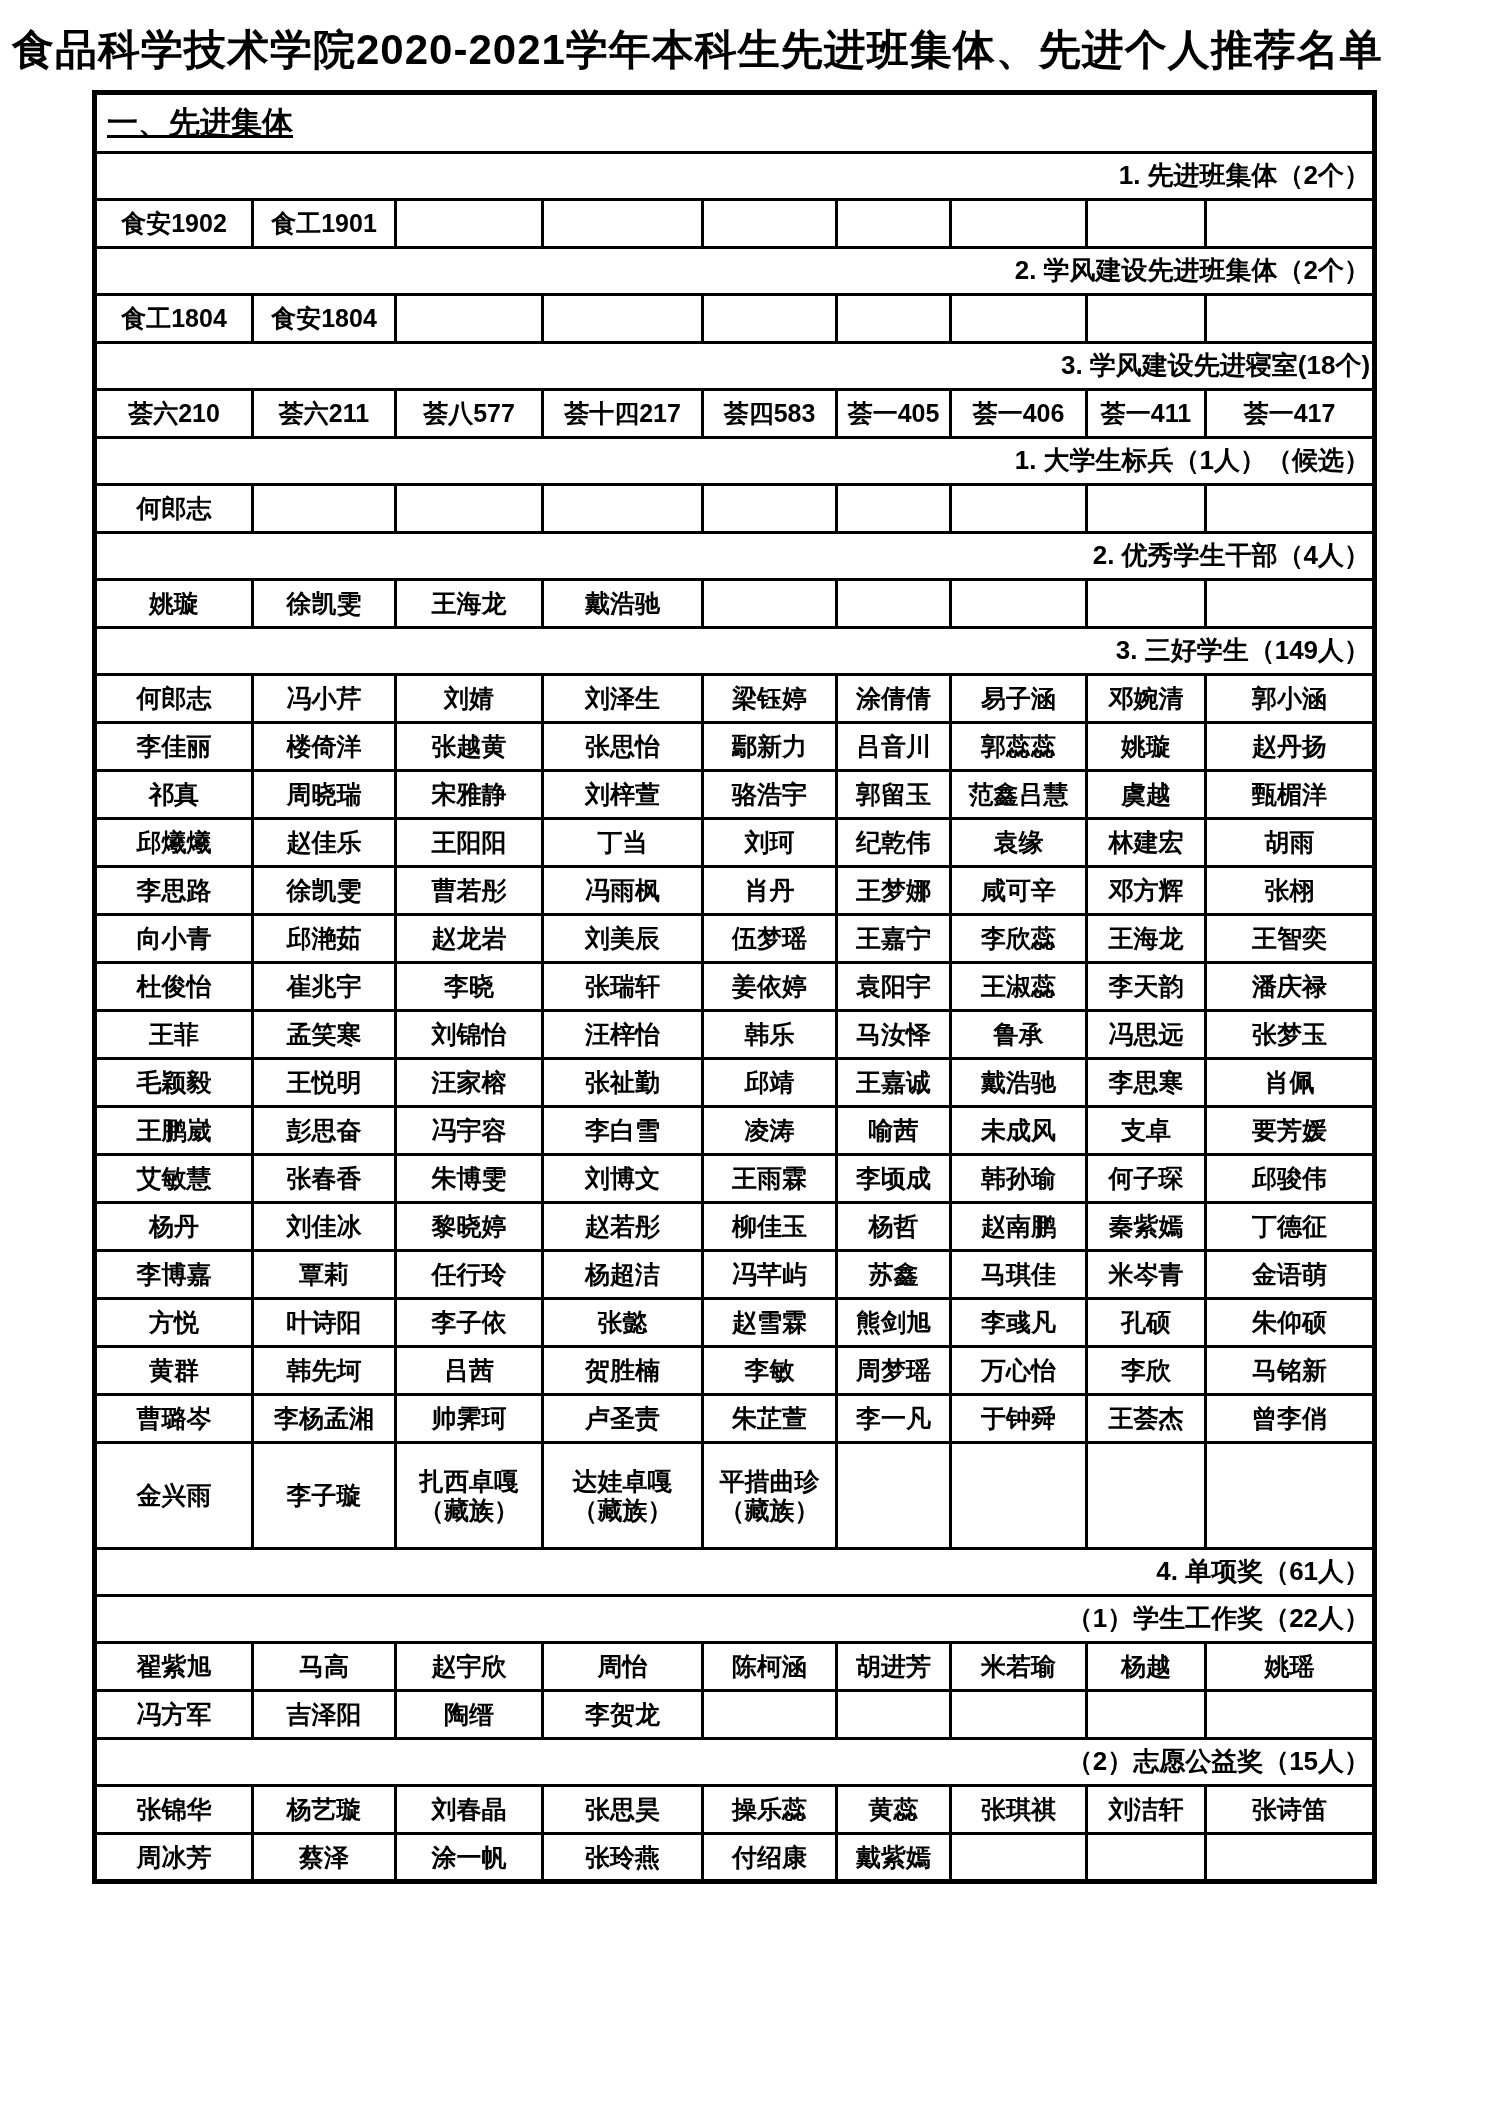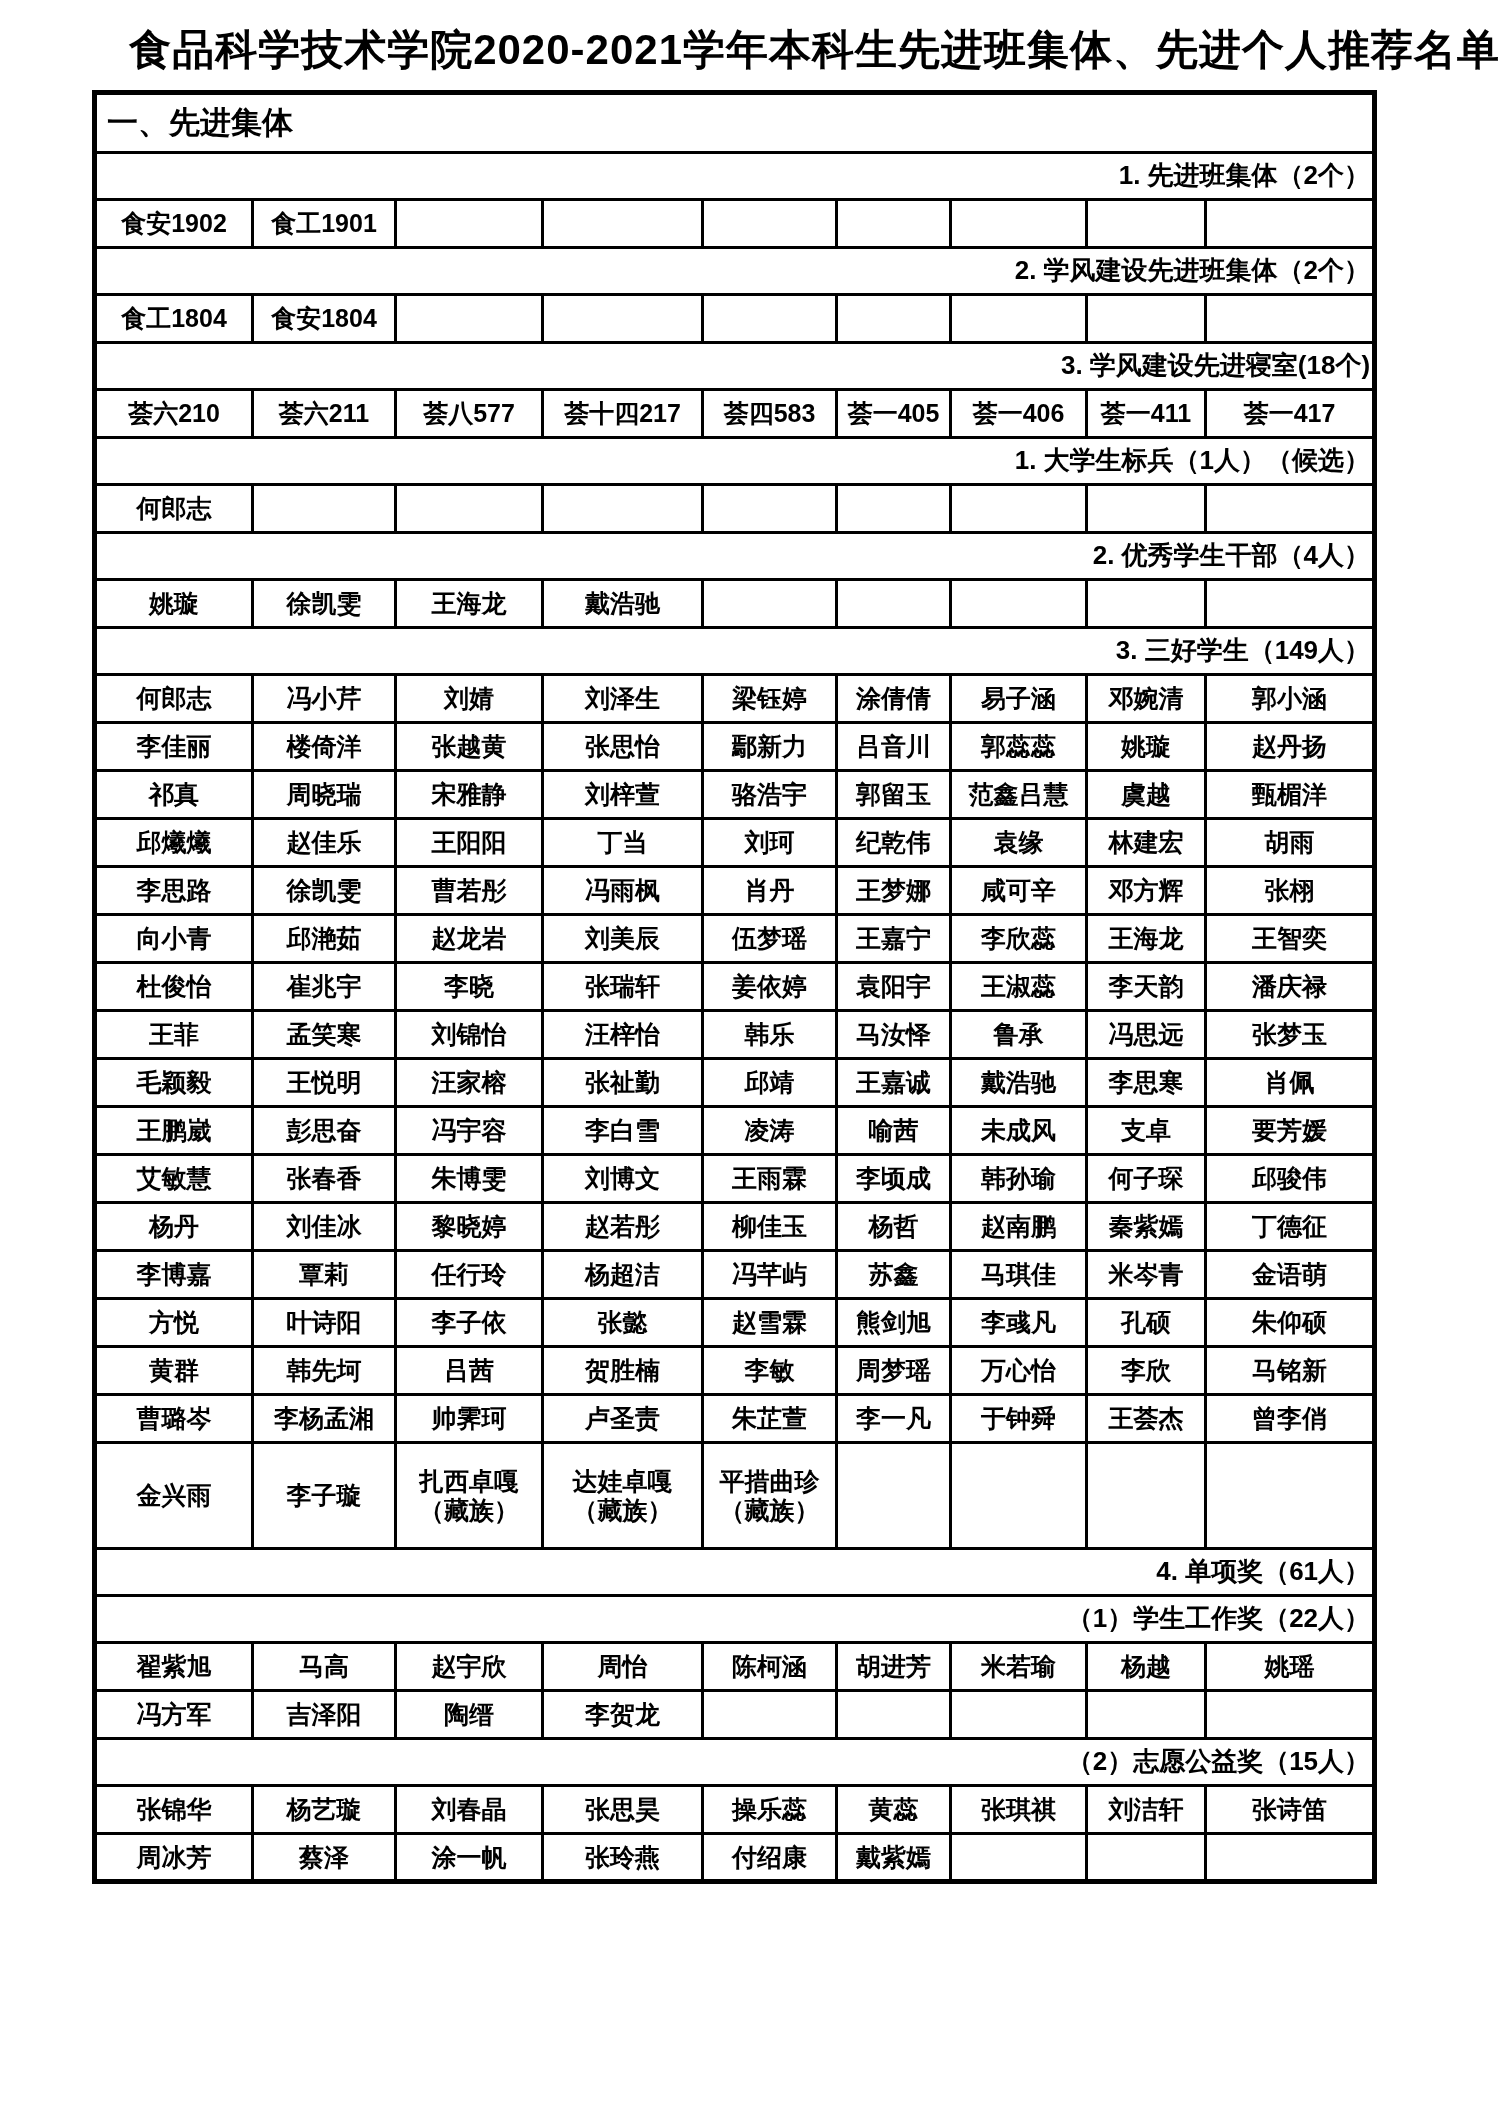--- a/index.html
+++ b/index.html
@@ -6,25 +6,26 @@
   html, body {
     margin: 0; padding: 0;
     background: #ffffff;
     width: 1500px; min-height: 2121px;
     font-family: "Liberation Sans", sans-serif;
     color: #000;
   }
   .page { width: 1500px; min-height: 2121px; background: #fff; }
   .doc-title {
     padding-top: 22px;
-    text-align: right;
+    text-align: left;
     font-size: 42px;
     font-weight: bold;
     letter-spacing: 1px;
     white-space: nowrap;
+    padding-left: 12px;
   }
   table.award-table {
     border-collapse: collapse;
     table-layout: fixed;
     margin-left: 92px;
     margin-top: 12px;
     width: 1280px;
     border: 5px solid #000;
   }
   table.award-table td {
@@ -38,20 +39,21 @@
     overflow: hidden;
     white-space: pre-line;
     line-height: 1.15;
   }
   table.award-table tr.tall td { height: 106px; }
   table.award-table td.section {
     text-align: left;
     font-size: 31px;
     padding-left: 10px;
     height: 60px;
+    text-decoration: underline;
   }
   table.award-table td.sub {
     text-align: right;
     font-size: 26px;
     padding-left: 12px;
     height: 47px;
   }
   col.c1 { width: 158px; }
   col.c2 { width: 143px; }
   col.c3 { width: 147px; }

